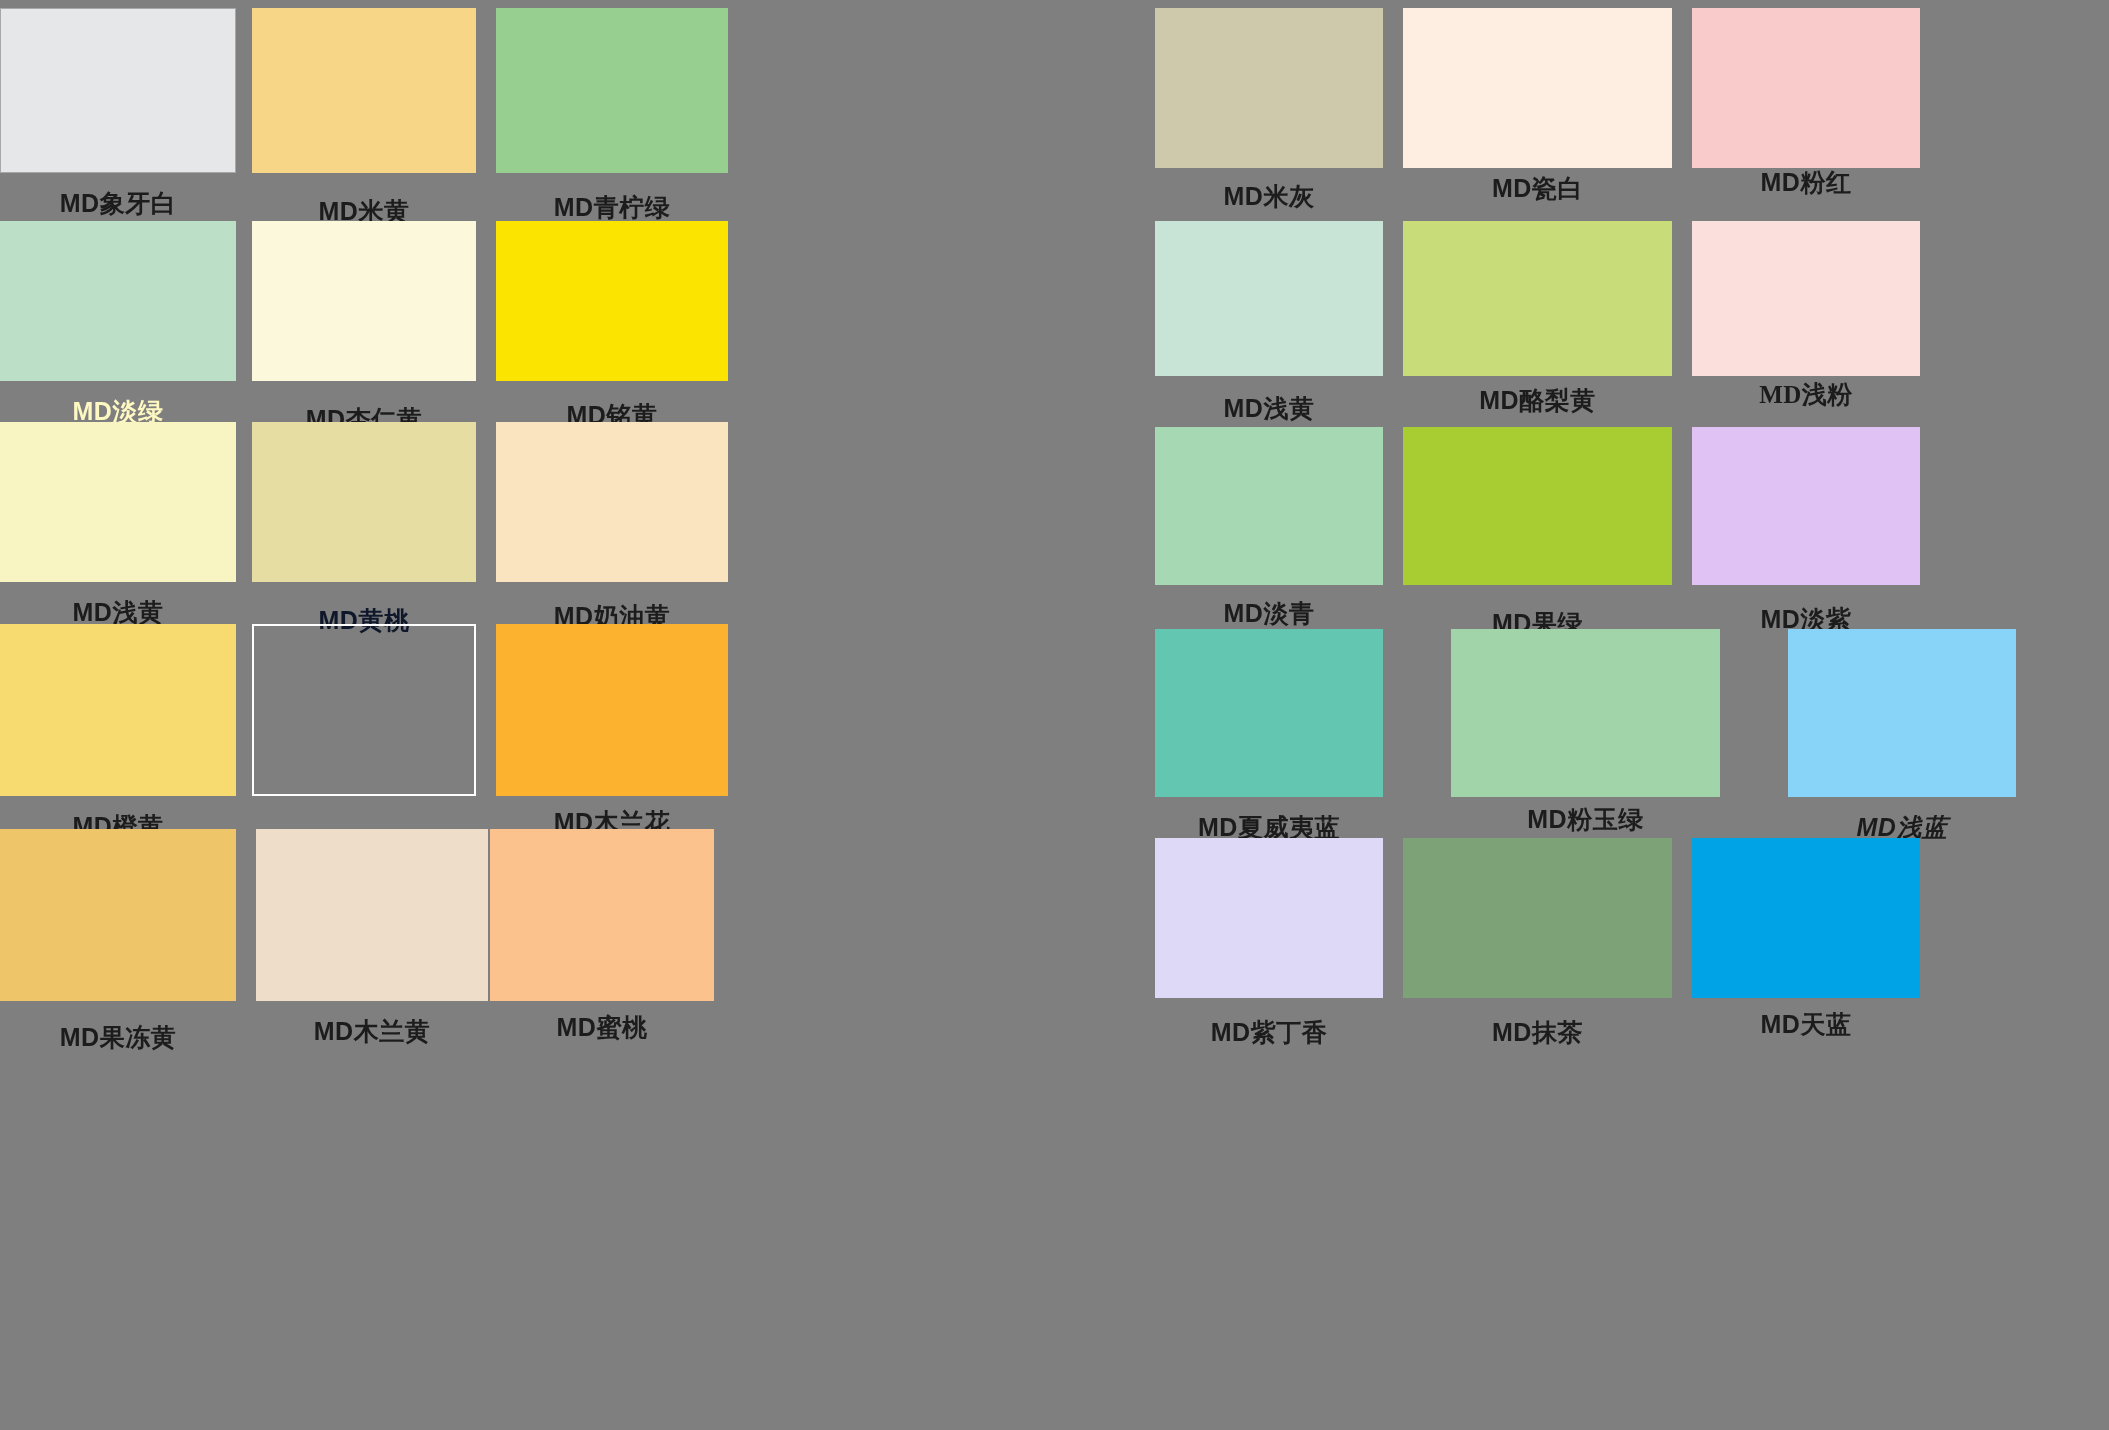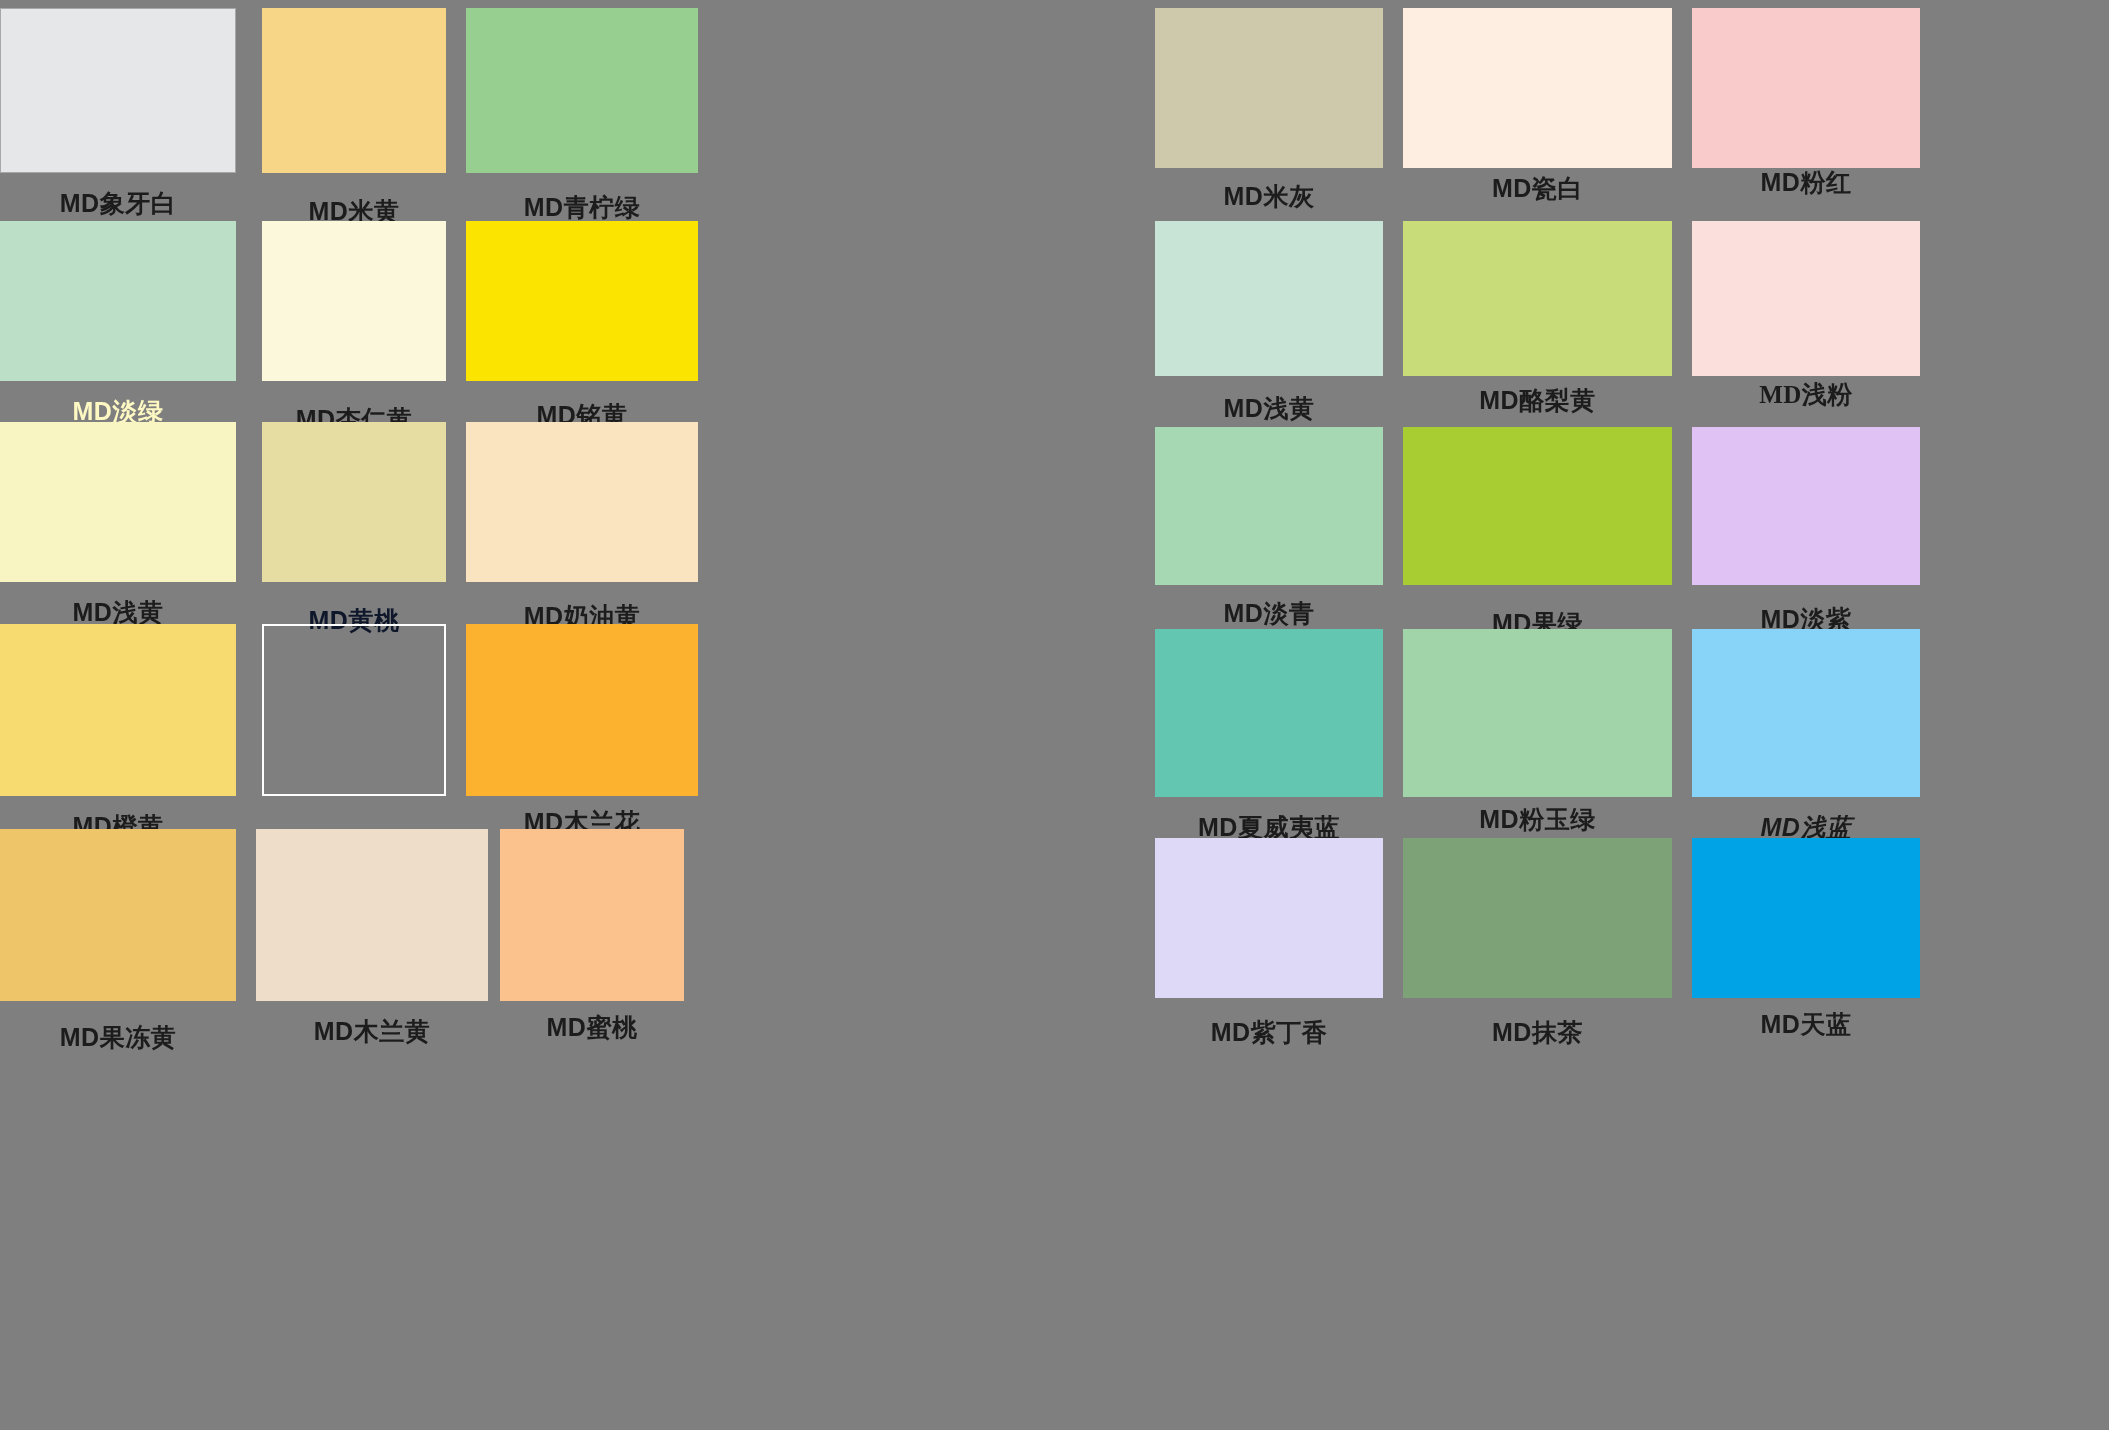--- a/index.html
+++ b/index.html
@@ -64,21 +64,21 @@
 
   
   .left .row            { }
   .left .r0 { top: 0px; }
   .left .r1 { top: 213px; }
   .left .r2 { top: 414px; }
   .left .r3 { top: 616px; }
   .left .r4 { top: 821px; }
 
   .left .cell { width: 236px; margin-right: 14px; }
-  .left .cell.c1 { width: 184px; margin-left: 12px; margin-right: 14px; }
+  .left .cell.c1 { width: 224px; margin-left: 2px; margin-right: 14px; }
   .left .cell.c2 { width: 232px; margin-left: 6px; margin-right: 0; }
 
   .left .r0 .swatch { height: 165px; }
   .left .r1 .swatch { height: 160px; }
   .left .r2 .swatch { height: 160px; }
   .left .r3 .swatch { height: 172px; }
   .left .r4 .swatch { height: 172px; }
 
   .left .label { margin-top: 18px; }
   .left .c1 .label { margin-top: 26px; }
@@ -86,21 +86,21 @@
   .left .r3 .c1 .label { margin-top: 34px; }
   .left .r3 .c2 .label { margin-top: 14px; }
   .left .r4 .c0 .label { margin-top: 24px; }
   .left .r4 .c1 .label { margin-top: 14px; }
   .left .r4 .c2 .label { margin-top: 18px; }
 
   
   .right .r0 { top: 0px; }
   .right .r1 { top: 213px; }
   .right .r2 { top: 419px; }
-  .right .r3 { top: 621px; }
+  .right .r3 { top: 621px; gap: 48px; }
   .right .r4 { top: 830px; }
 
   .right .cell { width: 228px; margin-right: 20px; }
   .right .cell.c1 { width: 269px; margin-right: 20px; }
   .right .cell.c2 { width: 228px; margin-right: 0; }
 
   .right .r0 .swatch { height: 160px; }
   .right .r1 .swatch { height: 155px; }
   .right .r2 .swatch { height: 158px; }
   .right .r3 .swatch { height: 168px; }

